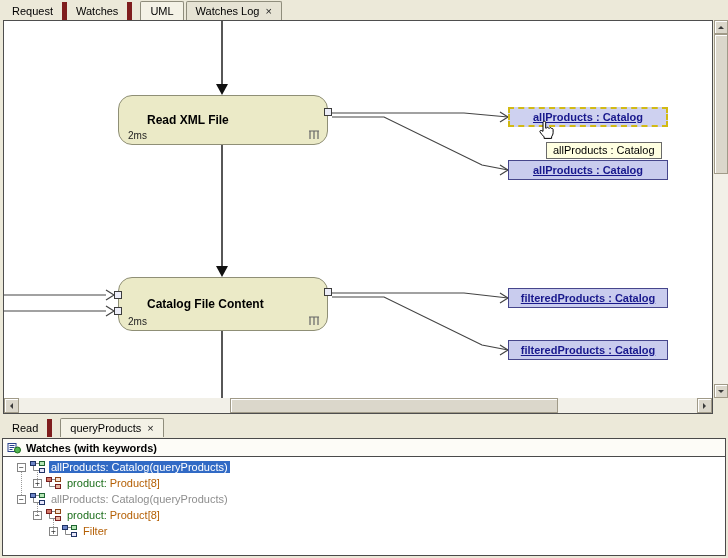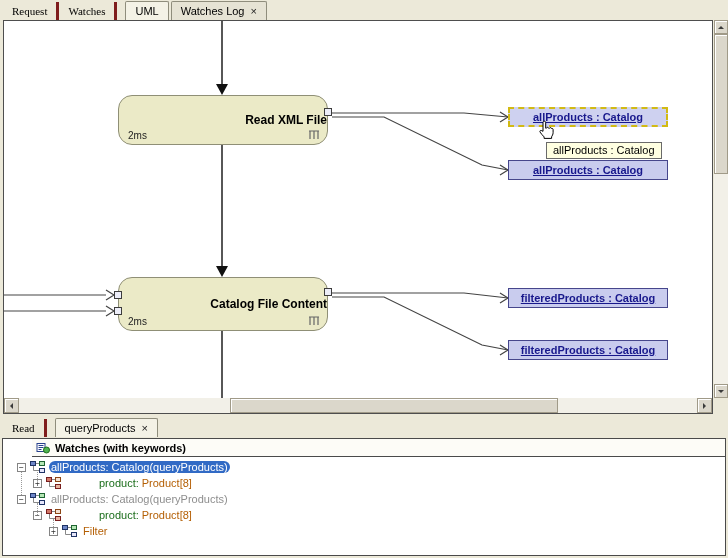--- a/index.html
+++ b/index.html
@@ -5,37 +5,37 @@
   * { margin:0; padding:0; box-sizing:border-box; }
   html,body { width:728px; height:558px; }
   body { font-family:"Liberation Sans",sans-serif; font-size:11px; color:#000; background:#ece9d9; }
   .app { position:relative; width:728px; height:558px; background:#ece9d9; overflow:hidden; }
 
   
   .tabstrip { position:absolute; left:0; width:728px; display:flex; align-items:flex-end; padding-left:3px; }
   .tabstrip.top { top:0; height:20px; }
   .tabstrip.bottom { top:416px; height:21px; }
   .tab { padding:3px 9px 3px; white-space:nowrap; display:flex; align-items:center; gap:6px; }
-  .tab.flat { border-right:3px solid #7f1d1d;font-family:Liberation Serif, serif; }
+  .tab.flat { border-right:5px solid #7f1d1d; }
   .tab.framed { border:1px solid #8f8d7c; border-bottom:none; background:#e6e3d4; border-radius:2px 2px 0 0; margin-left:2px; }
   .tab.active { border:1px solid #8f8d7c; border-bottom:none; background:#f4f2e6; border-radius:2px 2px 0 0; margin-left:8px; }
   .closex { font-size:11px; line-height:10px; color:#222; }
 
   
   .uml-panel { position:absolute; top:20px; left:0; width:728px; height:395px; }
   .canvas-frame { position:absolute; left:3px; top:0; width:710px; height:394px; border:1px solid #4e4e4e; background:#fff; }
   .canvas { position:absolute; left:0; top:0; width:708px; height:377px; background:#fff; overflow:hidden; }
   .wires { position:absolute; left:0; top:0; z-index:1; }
   .w  { stroke:#2d2d2d; fill:none; stroke-width:1.6; }
   .wt { stroke:#444; fill:none; stroke-width:1.2; }
   .ah { fill:#111; }
   .oa { stroke:#444; fill:none; stroke-width:1.2; }
 
   .node { position:absolute; width:210px; background:var(--node-fill,#ebeac7); border:1px solid var(--node-border,#8f8f76);
-          border-radius:14px; z-index:2; display:flex; align-items:center; justify-content:flex-end; }
+          border-radius:14px; z-index:2; display:flex; align-items:center; justify-content:flex-start;padding-left:28px; }
   .node-title { font-weight:bold; font-size:12px; }
   .node-time { position:absolute; left:9px; bottom:3px; font-size:10px; color:#222; }
   .node-badge { position:absolute; right:7px; bottom:4px; }
 
   .port { position:absolute; width:8px; height:8px; background:#ecedf8; border:1px solid #3c3c3c; z-index:3; }
 
   .databox { position:absolute; width:160px; height:20px; background:var(--box-fill,#c9ccee); border:1px solid var(--box-border,#46468c);
              display:flex; align-items:center; justify-content:center; z-index:2; }
   .databox span { font-weight:bold; font-size:11px; color:var(--box-text,#18188c); text-decoration:underline; white-space:nowrap; }
   .databox.selected { border:2px dashed var(--selection-dash,#d2ba14); background:#ced1f0; }
@@ -59,32 +59,32 @@
   .vscroll .sb-thumb { left:0; top:14px; width:14px; height:140px; }
   .arr { width:0; height:0; border:3px solid transparent; }
   .arr.l { border-right-color:#3a3a3a; margin-left:-3px; }
   .arr.r { border-left-color:#3a3a3a;  margin-right:-3px; }
   .arr.u { border-bottom-color:#3a3a3a; margin-top:-3px; }
   .arr.d { border-top-color:#3a3a3a;   margin-bottom:-3px; }
 
   
   .watches { position:absolute; left:2px; top:438px; width:724px; height:118px; border:1px solid #4a4a4a; background:#fff; }
   .watches-header { height:18px; border-bottom:1px solid #4a4a4a; background:#fdfcf7;
-                    display:flex; align-items:center; gap:5px; padding-left:4px; font-weight:bold;margin-left:29px; }
+                    display:flex; align-items:center; gap:5px; padding-left:4px; font-weight:bold; }
   .tree { position:relative; padding-top:2px; }
   .trow { height:16px; display:flex; align-items:center; }
   .trow.d0 { padding-left:14px; }
   .trow.d1 { padding-left:30px; }
   .trow.d2 { padding-left:46px; }
   .expander { flex:none; width:9px; height:9px; border:1px solid #848484; background:#fff;
               font:8px/7px "DejaVu Sans Mono",monospace; text-align:center; color:#333; margin-right:4px; }
   .ticon { flex:none; width:15px; height:12px; margin-right:4px; }
-  .label-wrap { white-space:nowrap; padding:0 2px;border-radius:6px; }
+  .label-wrap { white-space:nowrap; padding:0 2px; }
   .tname { margin-right:3px; }
-  .trow.normal .tname { color:var(--watch-name-green,#1c6e1c);margin-left:32px; }
+  .trow.normal .tname { color:var(--watch-name-green,#1c6e1c); }
   .trow.normal .tval  { color:var(--watch-value-orange,#b45f04); }
   .trow.selected .label-wrap { background:var(--selection-blue,#316ac5); }
   .trow.selected .tname, .trow.selected .tval { color:#fff; }
   .trow.stale .tname, .trow.stale .tval { color:var(--stale-gray,#8e8e8e); }
   .trow.type .tname { color:var(--watch-value-orange,#b45f04); }
   .rail { position:absolute; width:0; border-left:1px dotted #9a9a9a; }
 </style>
 </head>
 <body>
 

